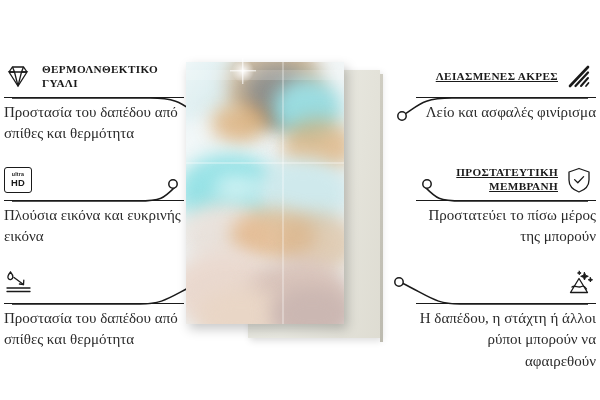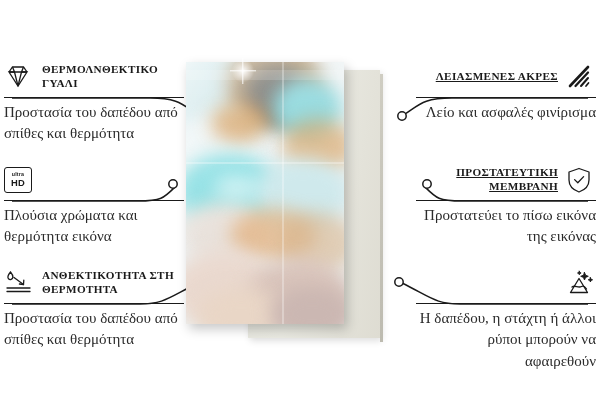--- a/index.html
+++ b/index.html
@@ -154,35 +154,34 @@
   <div class="callout left" id="c-l2">
     <div class="head">
       <div class="ico">
         <div class="hdbox">
           <b>ultra</b>
           <i>HD</i>
         </div>
       </div>
     </div>
     <div class="rule"></div>
-    <div class="desc">Πλούσια χρώματα και θερμότητα εικόνα</div>
+    <div class="desc">Πλούσια εικόνα και ευκρινής εικόνα</div>
   </div>
 
   <div class="callout left" id="c-l3">
     <div class="head">
       <div class="ico">
         <svg width="30" height="28" viewBox="0 0 30 28" fill="none" stroke="#1a1a1a" stroke-width="1.3" stroke-linecap="round">
           <path d="M6.5 3 C4 6 3 8 4.5 9.8 C6 11.4 8.6 10.4 8.9 8.2 C9.1 6.4 8 4.8 6.5 3 Z"></path>
           <path d="M10 8.5 L19.5 15.5"></path>
           <path d="M19.5 15.5 L19.8 11.2 M19.5 15.5 L15.4 15"></path>
           <path d="M3 19 H26"></path>
           <path d="M3 22.5 H26"></path>
         </svg>
       </div>
-      <div class="ttl">ΑΝΘΕΚΤΙΚΟΤΗΤΑ ΣΤΗ ΘΕΡΜΟΤΗΤΑ</div>
     </div>
     <div class="rule"></div>
     <div class="desc">Προστασία του δαπέδου από σπίθες και θερμότητα</div>
   </div>
 
   <div class="callout right" id="c-r1">
     <div class="head">
       <div class="ico">
         <svg width="28" height="26" viewBox="0 0 28 26" fill="none" stroke="#1a1a1a" stroke-linecap="round">
           <path d="M4 22 L22 3" stroke-width="2.6"></path>
@@ -201,21 +200,21 @@
     <div class="head">
       <div class="ico">
         <svg width="26" height="28" viewBox="0 0 26 28" fill="none" stroke="#1a1a1a" stroke-width="1.3" stroke-linecap="round" stroke-linejoin="round">
           <path d="M13 2.5 L23 6 V14 C23 20 18.6 24 13 26 C7.4 24 3 20 3 14 V6 Z"></path>
           <path d="M8.6 13.6 L11.8 16.8 L17.6 10.6"></path>
         </svg>
       </div>
       <div class="ttl">ΠΡΟΣΤΑΤΕΥΤΙΚΗ ΜΕΜΒΡΑΝΗ</div>
     </div>
     <div class="rule"></div>
-    <div class="desc">Προστατεύει το πίσω εικόνα της εικόνας</div>
+    <div class="desc">Προστατεύει το πίσω μέρος της μπορούν</div>
   </div>
 
   <div class="callout right" id="c-r3">
     <div class="head">
       <div class="ico">
         <svg width="30" height="28" viewBox="0 0 30 28" fill="none" stroke="#1a1a1a" stroke-width="1.3" stroke-linecap="round" stroke-linejoin="round">
           <path d="M13 9.5 L4.5 23.5 H21.5 Z"></path>
           <path d="M6 18 C9 15.5 12 19.5 15.5 17.5 C18 16 19.5 18.5 20.5 20"></path>
           <path d="M18.5 3.5 L19.6 6.2 L22.3 7.3 L19.6 8.4 L18.5 11 L17.4 8.4 L14.7 7.3 L17.4 6.2 Z" fill="#1a1a1a" stroke-width=".9"></path>
           <path d="M24.4 8.6 L25 10.2 L26.6 10.8 L25 11.4 L24.4 13 L23.8 11.4 L22.2 10.8 L23.8 10.2 Z" fill="#1a1a1a" stroke-width=".9"></path>

